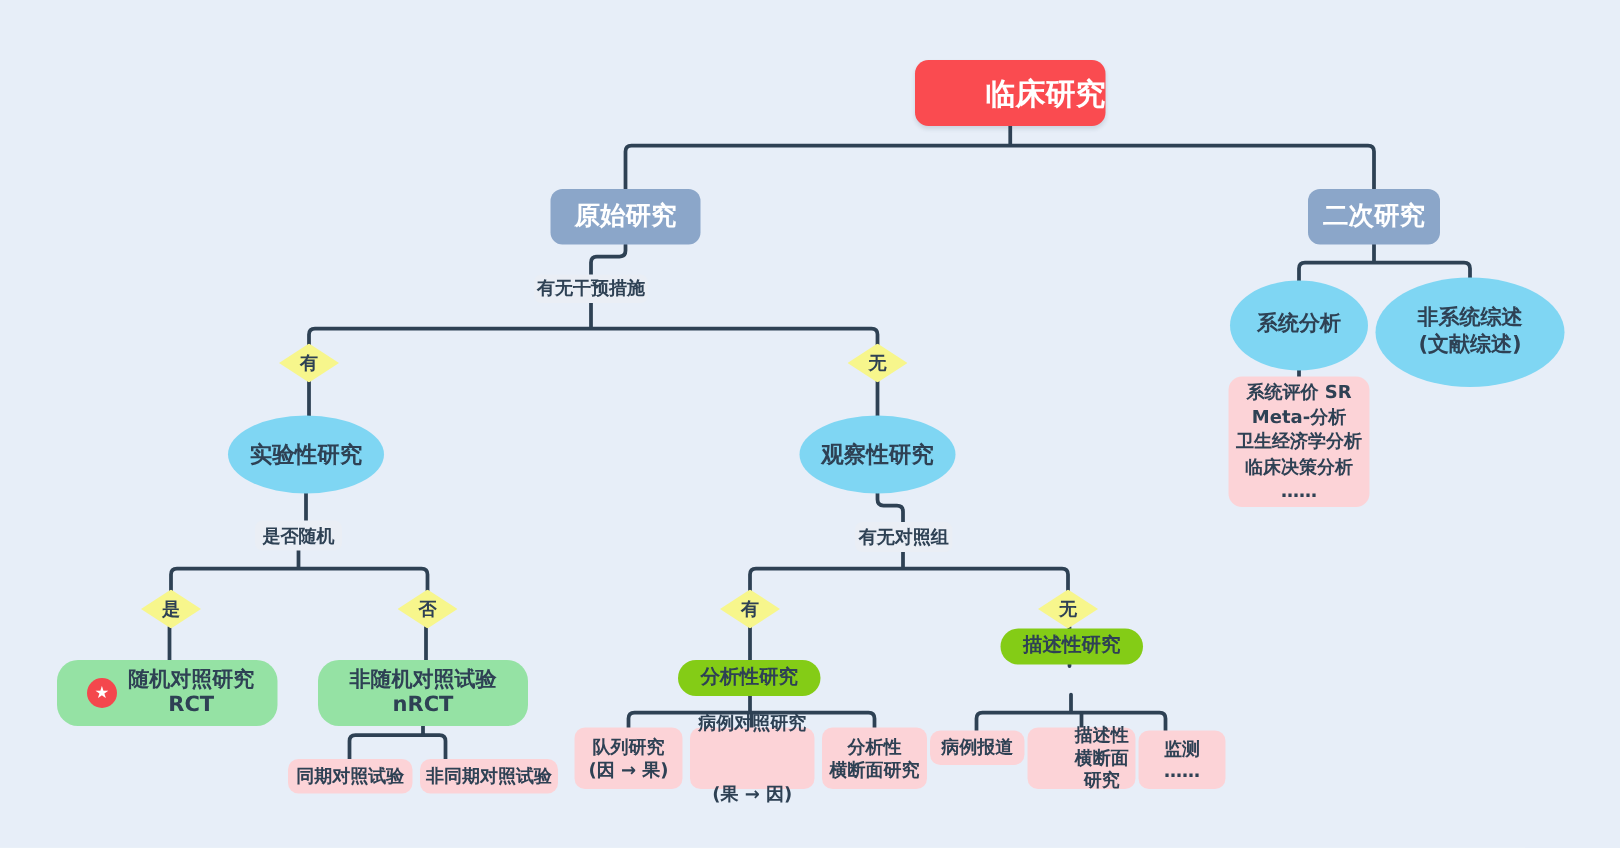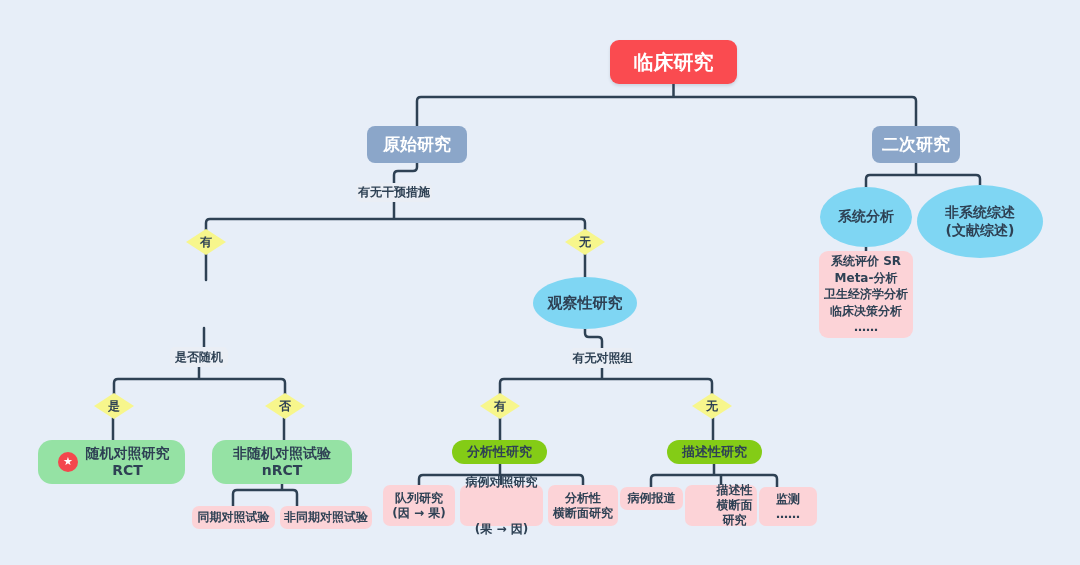--- a/index.html
+++ b/index.html
@@ -25,40 +25,40 @@
   .rect-red{background:#fa4b50;color:#ffffff;border-radius:9px;font-size:20px;box-shadow:0 2px 3px rgba(46,65,84,.15);}
   .rect-blue{background:#8ba6c9;color:#ffffff;border-radius:8px;font-size:17px;}
   .chip-label{background:#eaeef5;border-radius:5px;font-size:12px;}
   .diamond{background:#f7f68c;clip-path:polygon(50% 0,100% 50%,50% 100%,0 50%);font-size:12px;}
   .ellipse{background:#7fd6f3;border-radius:50%;}
   .pill-green{background:#95e2a4;border-radius:14px;font-size:14px;}
   .pill-green-sm{background:#84cc16;border-radius:12px;font-size:13px;}
   .chip-pink{background:#fcd3d7;border-radius:7px;font-size:12px;}
 
   
-  #root{left:610px;top:40px;width:127px;height:44px;}
+  #root{left:610px;top:40px;width:127px;height:44px;align-items:flex-end;}
   #primary{left:367px;top:126px;width:100px;height:37px;}
   #secondary{left:872px;top:126px;width:88px;height:37px;}
   #q-intervention{left:356px;top:183px;width:76px;height:19px;}
   #yes1{left:186px;top:229px;width:40px;height:26px;}
   #no1{left:565px;top:229px;width:40px;height:26px;}
   #experimental{left:152px;top:277px;width:104px;height:52px;font-size:15px;}
   #observational{left:533px;top:277px;width:104px;height:52px;font-size:15px;}
   #q-random{left:170px;top:347px;width:58px;height:20px;}
   #yes2{left:94px;top:393px;width:40px;height:26px;}
   #no2{left:265px;top:393px;width:40px;height:26px;}
   #rct{left:38px;top:440px;width:147px;height:44px;padding-left:14px;}
   #nrct{left:212px;top:440px;width:140px;height:44px;}
   #concurrent{left:192px;top:506px;width:83px;height:23px;}
   #nonconcurrent{left:280px;top:506px;width:92px;height:23px;}
   #q-control{left:570px;top:348px;width:65px;height:20px;}
   #yes3{left:480px;top:393px;width:40px;height:26px;}
   #no3{left:692px;top:393px;width:40px;height:26px;}
   #analytical{left:452px;top:440px;width:95px;height:24px;}
-  #descriptive{left:667px;top:440px;width:95px;height:24px;}
+  #descriptive{left:667px;top:419px;width:95px;height:24px;}
   #cohort{left:383px;top:485px;width:72px;height:41px;}
   #case-control{left:460px;top:485px;width:83px;height:41px;gap:32px;}
   #analytical-cross{left:548px;top:485px;width:70px;height:41px;}
   #case-report{left:620px;top:487px;width:63px;height:23px;}
   #descriptive-cross{left:685px;top:485px;width:72px;height:41px;padding-left:27px;}
   #surveillance{left:759px;top:487px;width:58px;height:39px;}
   #systematic{left:820px;top:187px;width:92px;height:60px;font-size:14px;}
   #narrative{left:917px;top:185px;width:126px;height:73px;font-size:14px;}
   #sr-detail{left:819px;top:251px;width:94px;height:87px;background:#fcd3d7;border-radius:9px;font-size:12px;line-height:16.5px;}
 
@@ -109,20 +109,23 @@
     <span>有无干预措施</span>
   </div>
 
   <div class="node diamond" id="yes1">
     <span>有</span>
   </div>
   <div class="node diamond" id="no1">
     <span>无</span>
   </div>
 
+  <div class="node ellipse" id="experimental">
+    <span>实验性研究</span>
+  </div>
   <div class="node ellipse" id="observational">
     <span>观察性研究</span>
   </div>
 
   <div class="node chip-label" id="q-random">
     <span>是否随机</span>
   </div>
 
   <div class="node diamond" id="yes2">
     <span>是</span>

